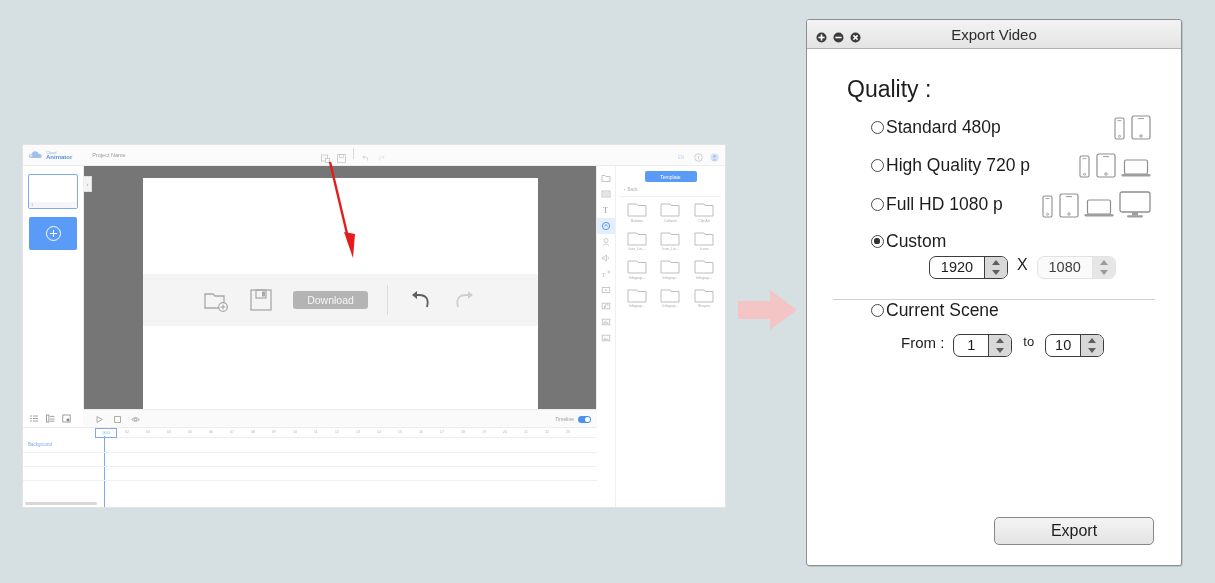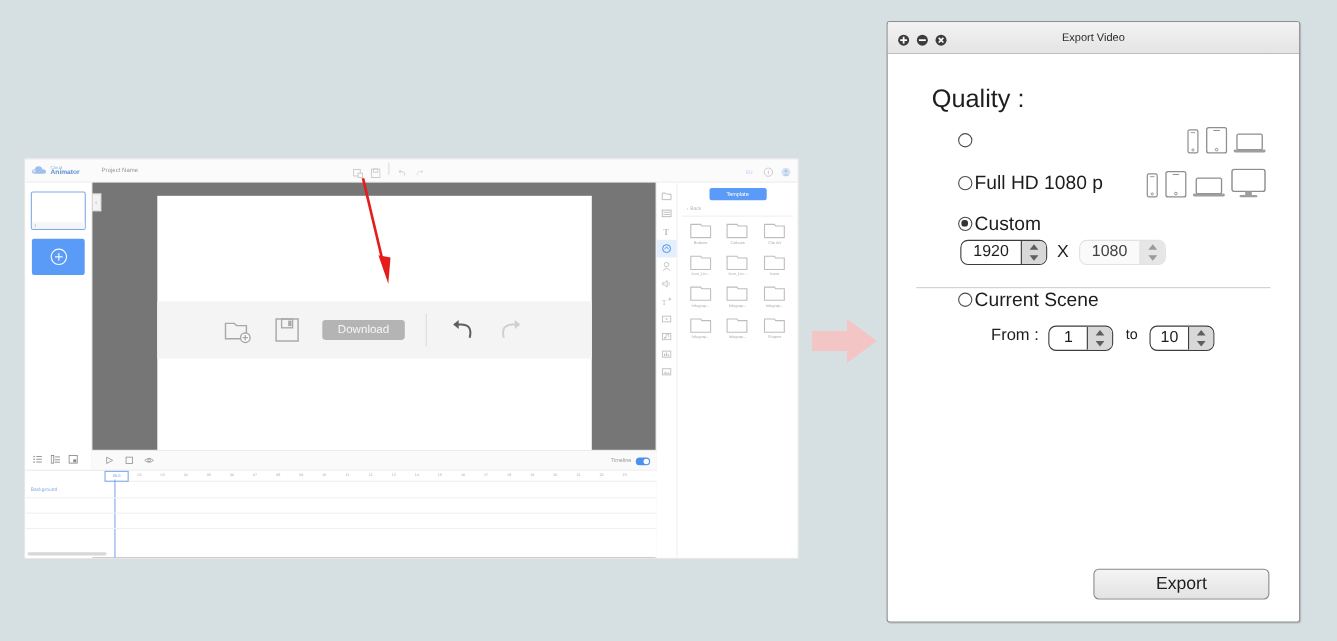--- a/index.html
+++ b/index.html
@@ -134,36 +134,36 @@
     box-sizing:border-box;
   }
   .dlg-title{
     height:28px;background:linear-gradient(#f3f3f3,#e4e4e4);
     border-bottom:1px solid #b5b5b5;border-radius:2px 2px 0 0;
     display:flex;align-items:center;position:relative;
   }
   .dlg-btns{display:flex;gap:6px;margin-left:9px;}
   .dlg-btn{width:11px;height:11px;}
   .dlg-title-text{
-    position:absolute;left:0;right:0;text-align:center;font-size:10px;color:#2b2b2b;
+    position:absolute;left:0;right:0;text-align:center;font-size:15px;color:#2b2b2b;
   }
   .dlg-body{padding:20px 26px 0 26px;}
   .sec-title{font-size:23px;color:#1d1d1d;margin:7px 0 12px 14px;font-weight:normal;}
   .opt-row{display:flex;align-items:center;margin:0 0 13px 38px;}
   .radio{
     width:13px;height:13px;border:1.4px solid #4a4a4a;border-radius:50%;
     display:inline-block;position:relative;flex:none;margin-right:2px;box-sizing:border-box;
   }
   .radio.sel:after{
     content:"";position:absolute;left:2.4px;top:2.4px;width:5.2px;height:5.2px;
     border-radius:50%;background:#333;
   }
   .opt-label{font-size:17.5px;color:#1d1d1d;white-space:nowrap;}
   .dev-icons{display:flex;align-items:flex-end;gap:5px;margin-left:auto;padding-right:4px;}
-  .spin-row{display:flex;align-items:center;margin:2px 0 0 40px;}
+  .spin-row{display:flex;align-items:flex-start;margin:2px 0 0 96px;}
   .spinner{
     display:flex;align-items:stretch;border:1.5px solid #3d3d3d;border-radius:7px;
     overflow:hidden;height:23px;background:#fff;box-sizing:border-box;
   }
   .spinner.dim{border:1px solid #e2e2e2;background:#fafafa;}
   .spinner .val{
     width:54px;text-align:center;font-size:14.5px;color:#1d1d1d;line-height:20px;
   }
   .spinner.dim .val{color:#404040;}
   .spinner .arrows{
@@ -575,23 +575,40 @@
           </svg>
       </span>
     </div>
     <div class="dlg-title-text">Export Video</div>
   </div>
 
   <div class="dlg-body">
 
     <div class="sec-title">Quality :</div>
 
-
     <div class="opt-row">
       <span class="radio"></span>
+      <span class="opt-label">Standard 480p</span>
+      <span class="dev-icons">
+        <svg width="13" height="23" viewBox="0 0 13 23">
+            <rect x="2" y="1" width="9" height="21" rx="1.5" fill="none" stroke="#8e8e8e" stroke-width="1.1"></rect>
+            <line x1="4.5" y1="3.6" x2="8.5" y2="3.6" stroke="#8e8e8e" stroke-width=".8"></line>
+            <circle cx="6.5" cy="19.3" r="1" fill="none" stroke="#8e8e8e" stroke-width=".8"></circle>
+          </svg>
+        <svg width="20" height="25" viewBox="0 0 20 25">
+            <rect x="1" y="1" width="18" height="23" rx="1.8" fill="none" stroke="#8e8e8e" stroke-width="1.2"></rect>
+            <line x1="7" y1="3.6" x2="13" y2="3.6" stroke="#8e8e8e" stroke-width=".9"></line>
+            <circle cx="10" cy="21" r="1.2" fill="none" stroke="#8e8e8e" stroke-width=".9"></circle>
+          </svg>
+      </span>
+    </div>
+
+    <div class="opt-row">
+      <span class="radio"></span>
+      <span class="opt-label">High Quality 720 p</span>
       <span class="dev-icons">
         <svg width="13" height="23" viewBox="0 0 13 23">
             <rect x="2" y="1" width="9" height="21" rx="1.5" fill="none" stroke="#8e8e8e" stroke-width="1.1"></rect>
             <line x1="4.5" y1="3.6" x2="8.5" y2="3.6" stroke="#8e8e8e" stroke-width=".8"></line>
             <circle cx="6.5" cy="19.3" r="1" fill="none" stroke="#8e8e8e" stroke-width=".8"></circle>
           </svg>
         <svg width="20" height="25" viewBox="0 0 20 25">
             <rect x="1" y="1" width="18" height="23" rx="1.8" fill="none" stroke="#8e8e8e" stroke-width="1.2"></rect>
             <line x1="7" y1="3.6" x2="13" y2="3.6" stroke="#8e8e8e" stroke-width=".9"></line>
             <circle cx="10" cy="21" r="1.2" fill="none" stroke="#8e8e8e" stroke-width=".9"></circle>

